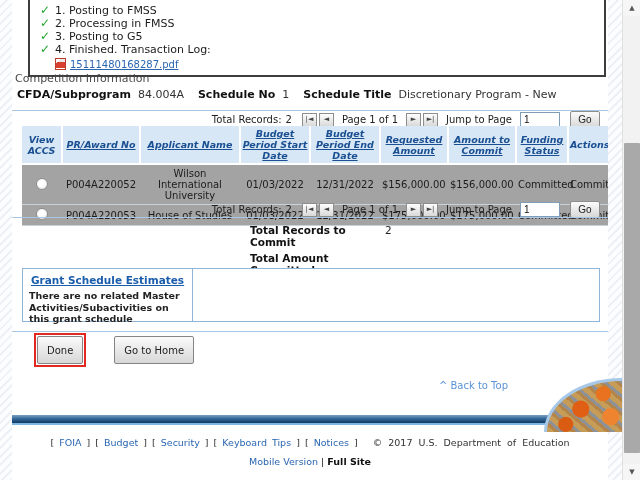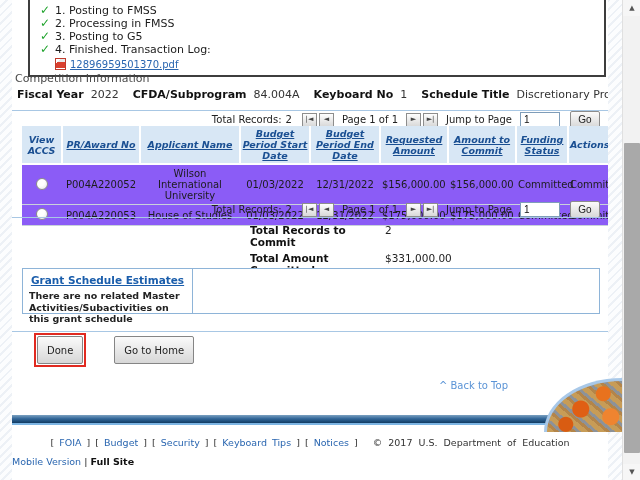--- a/index.html
+++ b/index.html
@@ -42,33 +42,33 @@
   .go-btn { margin-left:10px; min-width:30px; height:17px; font-size:10px; color:#222;
     border:1px solid #8d8d8d; border-radius:2px; background:linear-gradient(#fbfbfb,#d8d8d8); cursor:pointer; }
 
   
   table.awards { position:absolute; left:10px; top:126px; width:586px; border-collapse:collapse; table-layout:fixed; }
   table.awards th { background:#d8e7f5; color:#1a4f92; font-size:9.5px; font-weight:bold; text-align:center;
     vertical-align:middle; height:30px; padding:2px 1px; border-left:2px solid #fff; border-bottom:2px solid #fff;font-style:italic; }
   table.awards th:first-child { border-left:none; }
   table.awards th.sortable { text-decoration:underline; cursor:pointer; }
   table.awards td { font-size:10px; color:#1c1c1c; text-align:center; vertical-align:middle;
-    padding:3px 2px; border-bottom:1px solid #c9d2da; background:#8b5cf6; }
+    padding:3px 2px; border-bottom:1px solid #c9d2da; background:#a3a3a3; }
   table.awards td.amt { text-align:right; padding-right:6px; }
   .radio { width:12px; height:12px; border:1px solid #8a8a8a; border-radius:50%;
     background:radial-gradient(circle at 35% 30%, #fff 40%, #e3e3e3); display:inline-block; cursor:pointer; }
 
   
   .totals { position:absolute; left:238px; top:224px; font-size:10.5px; }
   .totals-row { display:flex; margin-bottom:4px; }
   .totals-row .t-lbl { font-weight:bold; color:#111; width:135px; }
   .totals-row .t-val { color:#222; }
 
   
-  .est-box { position:absolute; left:10px; top:268px; width:578px; height:46px;
+  .est-box { position:absolute; left:10px; top:268px; width:578px; height:54px;
     border:1px solid #8eb4d8; display:flex; background:#fff; }
   .est-left { width:170px; border-right:1px solid #8eb4d8; padding:5px 6px 2px 6px; }
   .est-title { display:block; text-align:center; font-size:10.5px; font-weight:bold; color:#1a5dab;
     text-decoration:underline; cursor:pointer; margin-bottom:4px; }
   .est-msg { font-size:9.5px; font-weight:bold; color:#222; line-height:11.5px; }
   .est-right { flex:1; }
 
   
   .actions-row { position:absolute; left:22px; top:333px; display:flex; align-items:center; }
   .red-outline { border:2px solid #e02a20; padding:1px; margin-right:28px; }
@@ -89,21 +89,21 @@
       radial-gradient(circle at 75% 25%, #e8721e 0 7px, rgba(0,0,0,0) 8px),
       radial-gradient(circle at 45% 55%, #e05f14 0 8px, rgba(0,0,0,0) 9px),
       radial-gradient(circle at 85% 70%, #ef8430 0 8px, rgba(0,0,0,0) 9px),
       radial-gradient(circle at 25% 85%, #d95c12 0 7px, rgba(0,0,0,0) 8px),
       repeating-linear-gradient(40deg, #c79c57 0 5px, #b3854a 5px 8px, #8d9298 8px 11px); }
 
   
   .footer1 { position:absolute; left:0; top:437px; width:596px; text-align:center; font-size:9.5px; color:#333; word-spacing:2px; }
   .footer1 .flink { color:#2a66b0; cursor:pointer; }
   .footer1 .copy { margin-left:10px; color:#333; word-spacing:3px; }
-  .footer2 { position:absolute; left:0; top:456px; width:596px; text-align:left; font-size:9.5px; color:#222; }
+  .footer2 { position:absolute; left:0; top:456px; width:596px; text-align:center; font-size:9.5px; color:#222; }
   .footer2 .flink { color:#2a66b0; cursor:pointer; }
   .footer2 .bold { font-weight:bold; color:#111; }
 
   
   .scrollbar { position:absolute; right:0; top:0; width:18px; height:480px; background:#f2f2f2; border-left:1px solid #e0e0e0; }
   .sb-btn { position:absolute; left:0; width:18px; height:16px; background:#f6f6f6; color:#555;
     font-size:7px; text-align:center; line-height:16px; cursor:pointer; }
   .sb-up { top:0; }
   .sb-down { bottom:0; }
   .sb-thumb { position:absolute; left:1px; top:143px; width:16px; height:310px; background:#a9a9a9; border-radius:1px; cursor:pointer; }
@@ -126,29 +126,28 @@
       <div class="log-step">
         <span class="check">✓</span>
         <span class="step-text">3. Posting to G5</span>
       </div>
       <div class="log-step">
         <span class="check">✓</span>
         <span class="step-text">4. Finished. Transaction Log:</span>
       </div>
       <div class="pdf-line">
         <span class="pdf-icon"></span>
-        <span class="pdf-link">12896959501370.pdf</span>
+        <span class="pdf-link">15111480168287.pdf</span>
       </div>
     </div>
 
     <div class="section-label">Competition Information</div>
     <div class="fields-row">
-      <span class="field"><b>Fiscal Year</b><span>2022</span></span>
       <span class="field"><b>CFDA/Subprogram</b><span>84.004A</span></span>
-      <span class="field"><b>Keyboard No</b><span>1</span></span>
+      <span class="field"><b>Schedule No</b><span>1</span></span>
       <span class="field"><b>Schedule Title</b><span>Discretionary Program - New</span></span>
     </div>
 
     <div class="rule" style="top:110px;"></div>
 
     <div class="pager" style="top:111px;">
       <span class="lbl">Total Records:</span>
       <span class="val">2</span>
       <button class="nav-btn">|◄</button>
       <button class="nav-btn">◄</button>
@@ -226,21 +225,20 @@
 
     <div class="rule" style="top:217px;"></div>
 
     <div class="totals">
       <div class="totals-row">
         <span class="t-lbl">Total Records to Commit</span>
         <span class="t-val">2</span>
       </div>
       <div class="totals-row">
         <span class="t-lbl">Total Amount Committed</span>
-        <span class="t-val">$331,000.00</span>
       </div>
     </div>
 
     <div class="est-box">
       <div class="est-left">
         <span class="est-title">Grant Schedule Estimates</span>
         <div class="est-msg">There are no related Master Activities/Subactivities on this grant schedule</div>
       </div>
       <div class="est-right"></div>
     </div>

